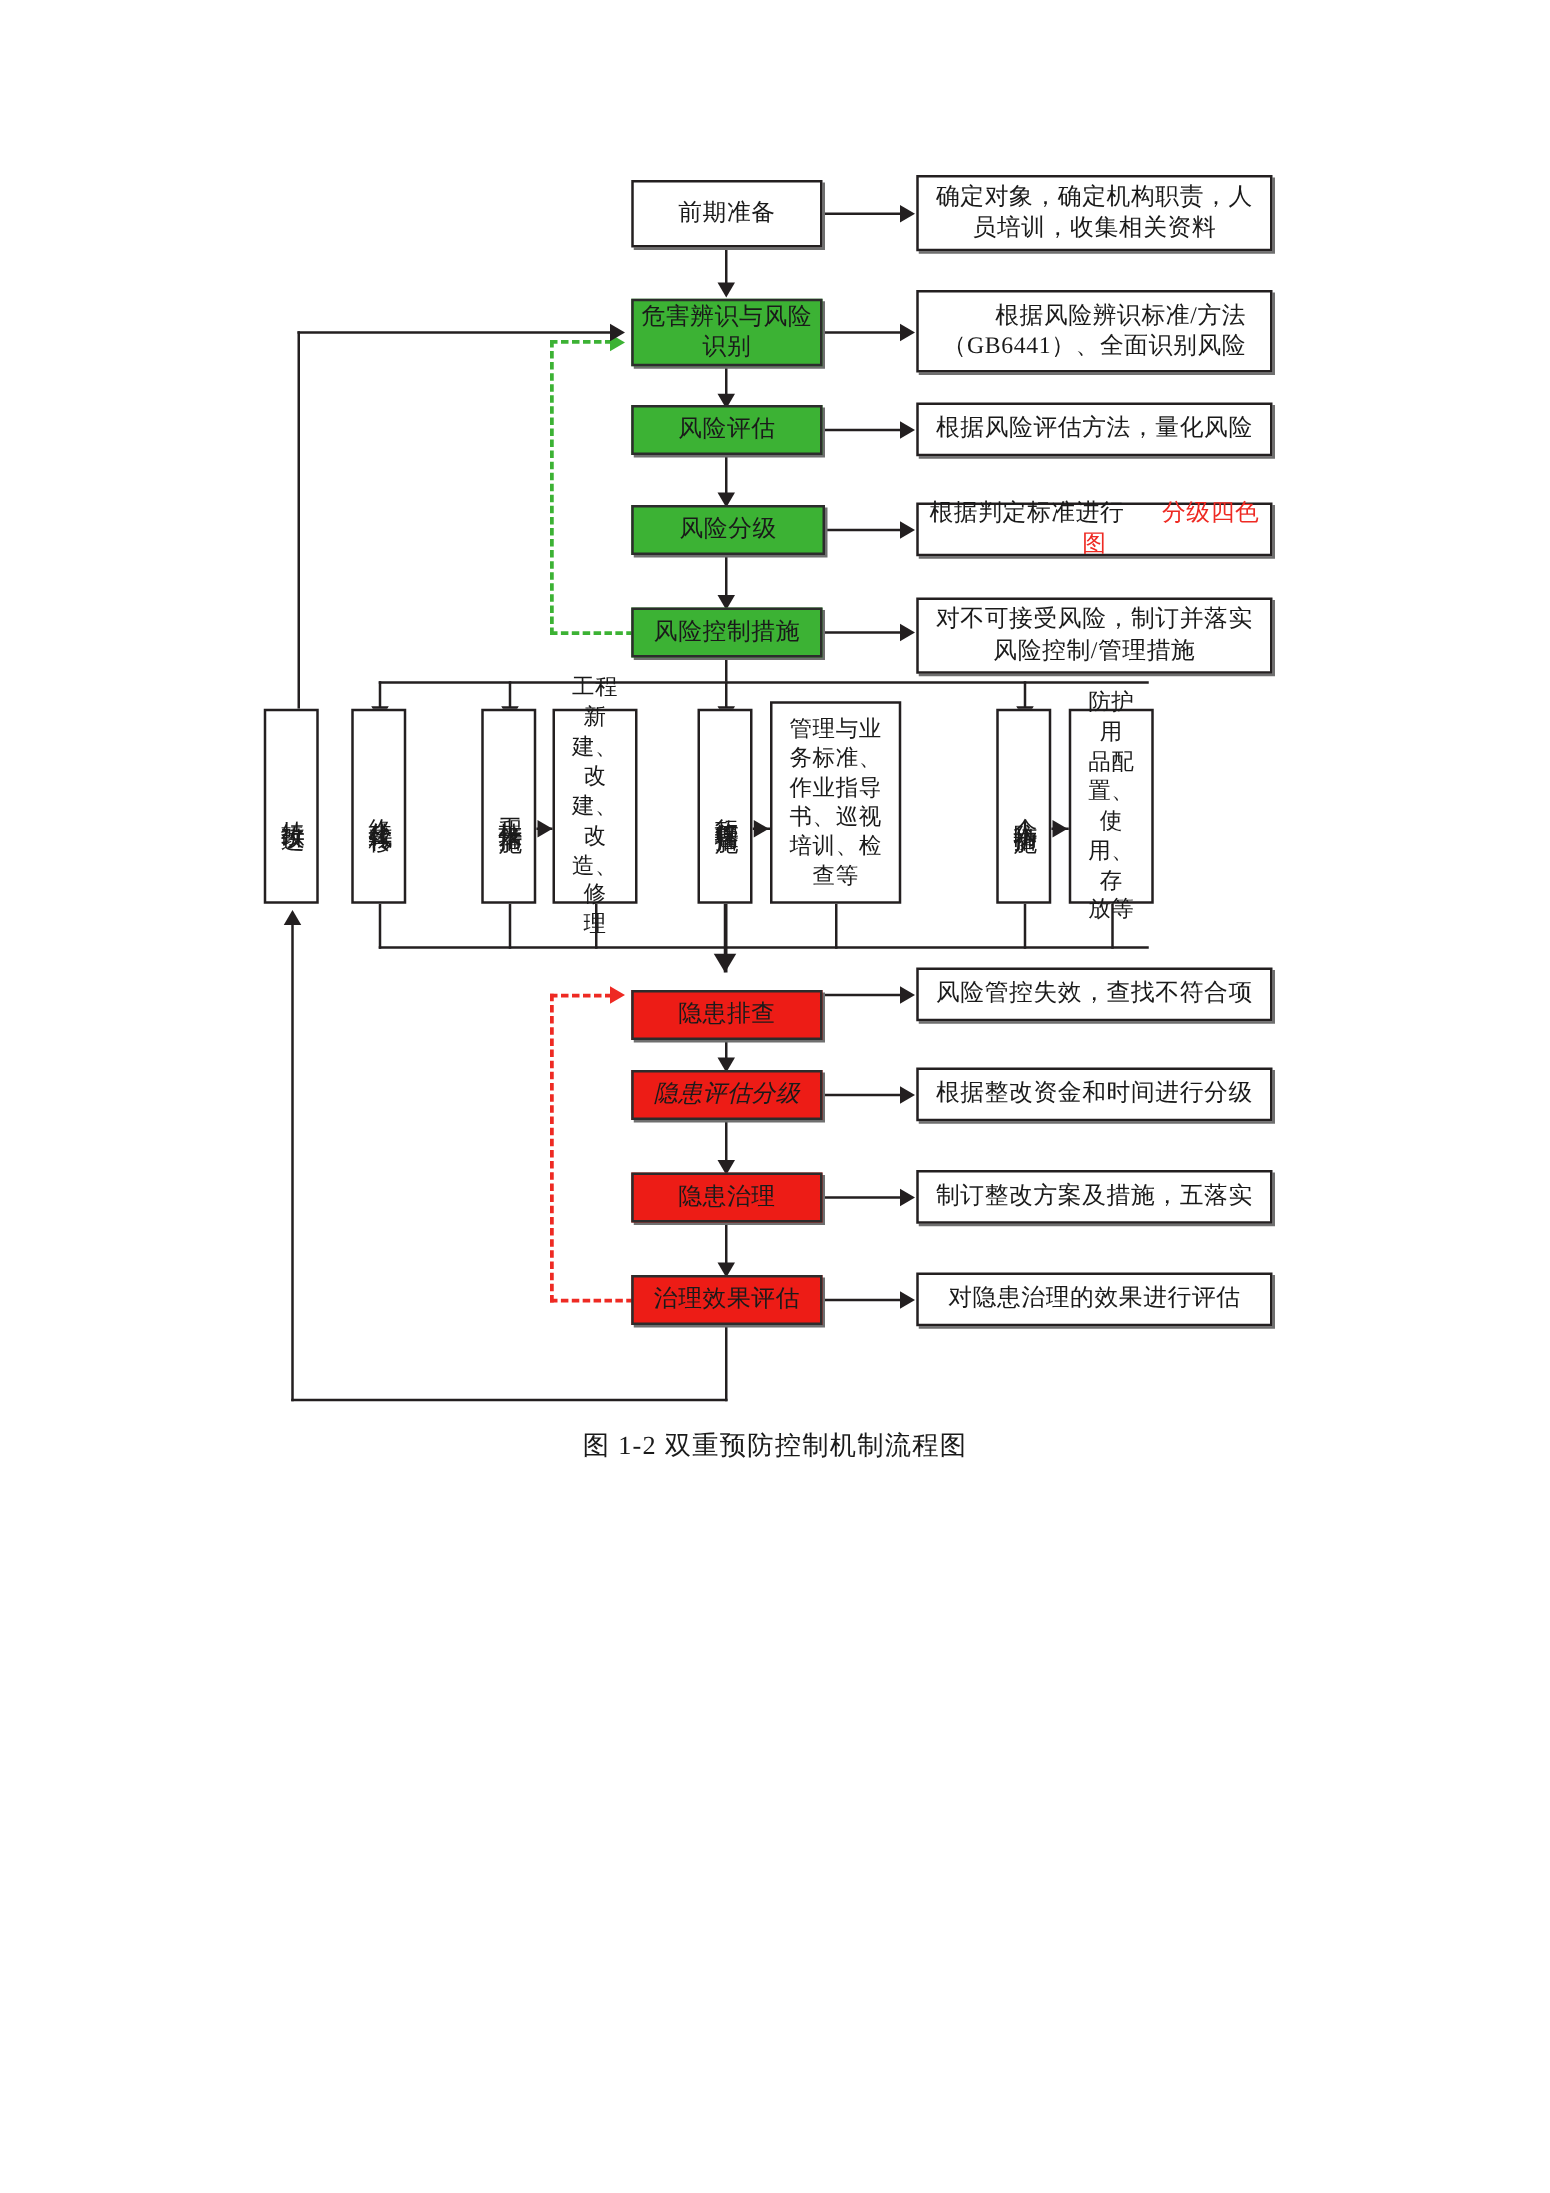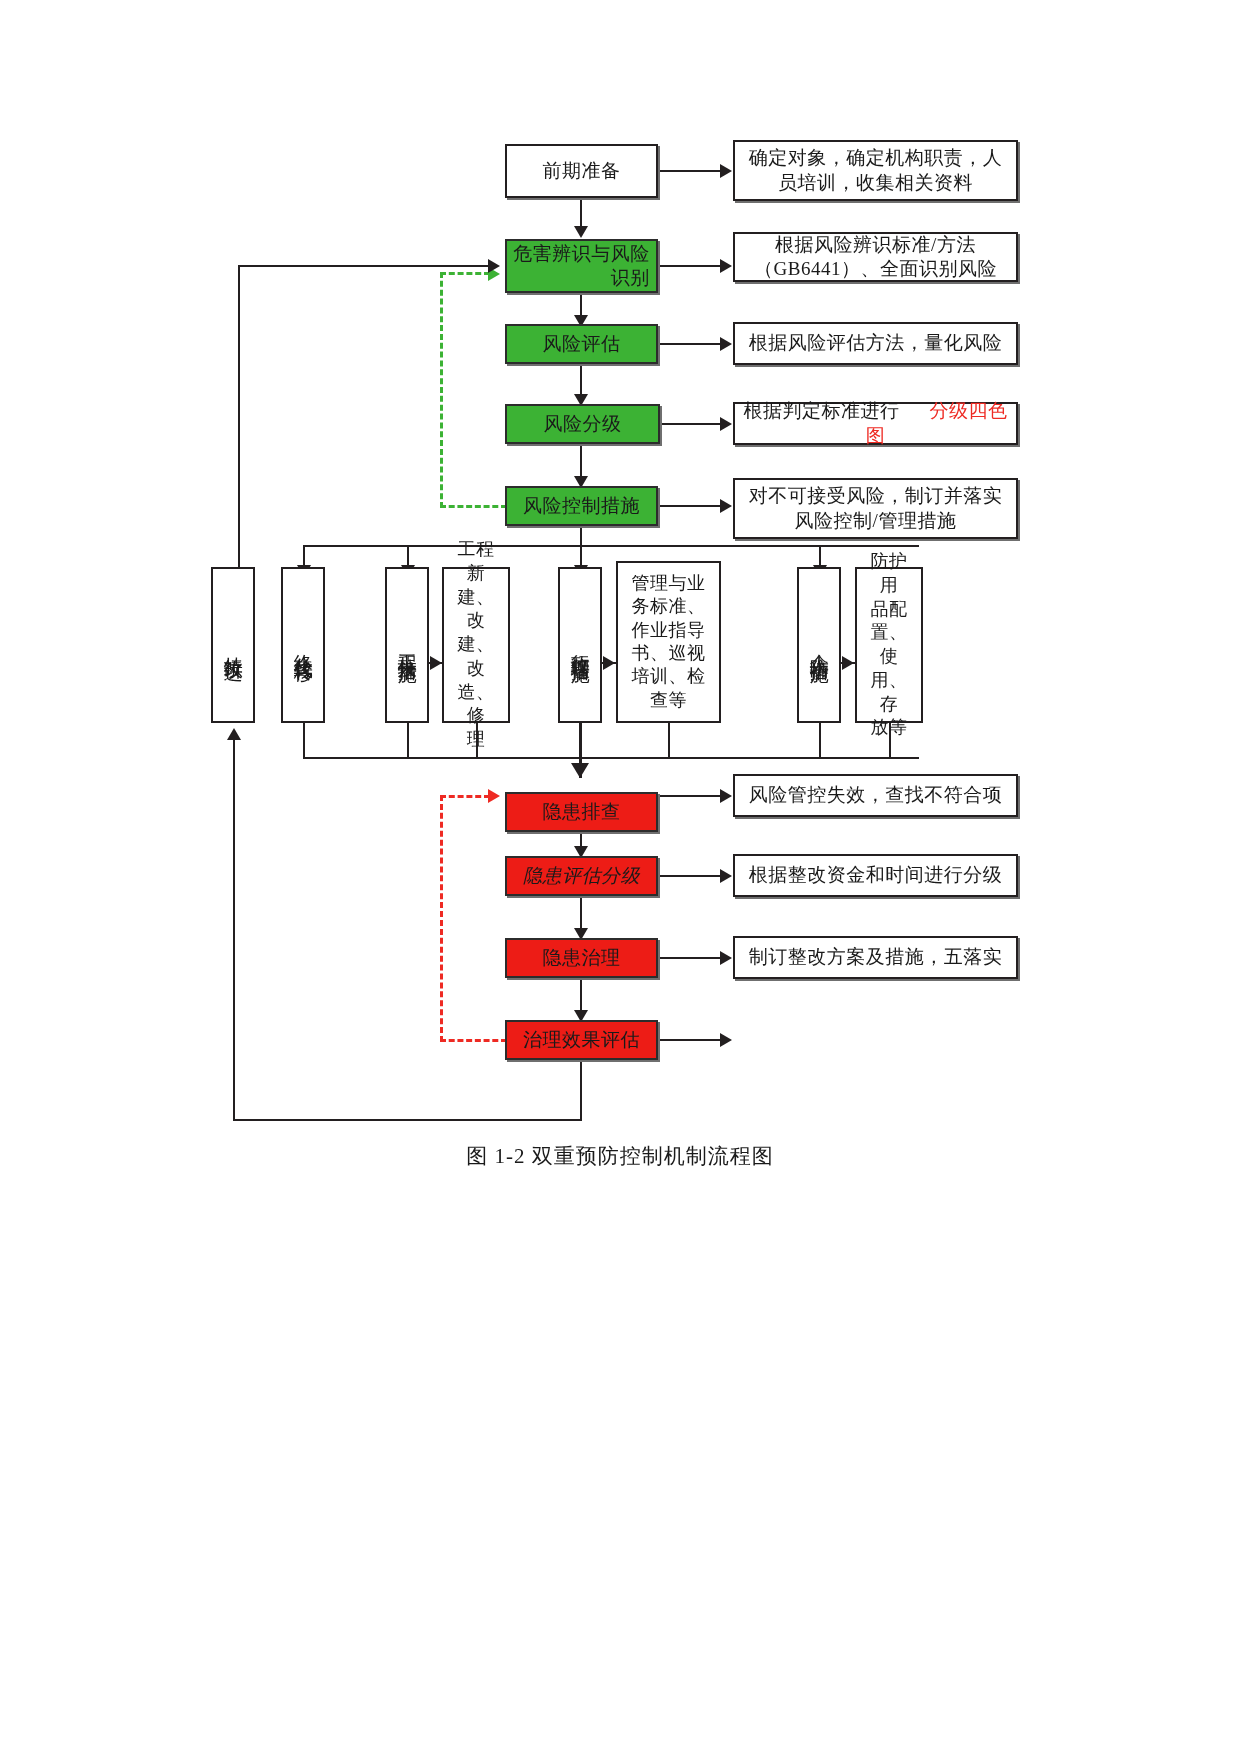--- a/index.html
+++ b/index.html
@@ -30,21 +30,20 @@
     line-height: 1.28;
     color: #1a1a1a;
     font-size: 19px;
     letter-spacing: 0.5px;
     z-index: 5;
   }
   .box.green {
     background: #3cb234;
     border-color: #2c2c2c;
     color: #1a1a1a;
-    text-align: right;
   }
   .box.red {
     background: #ed1c16;
     border-color: #2c2c2c;
     color: #1a1a1a;
   }
   .box.shadowed {
     box-shadow: 2px 2px 0 0 #6f6f6f;
   }
   .box .txt { display: block; padding: 0 6px; white-space: pre-line; }
@@ -157,21 +156,21 @@
 
   <div class="ln v" style="left:580px; top:198px; height:30px;"></div>
   <div class="arrow down" style="left:574px; top:226px;"></div>
 
   <div class="box green shadowed" style="left:505px; top:239px; width:153px; height:54px;">
     <span class="txt">危害辨识与风险
 识别</span>
   </div>
   <div class="ln h" style="left:658px; top:265px; width:64px;"></div>
   <div class="arrow right" style="left:720px; top:259px;"></div>
-  <div class="box shadowed" style="left:733px; top:232px; width:285px; height:50px;">
+  <div class="box shadowed" style="left:733px; top:232px; width:285px; height:66px;text-align:right;">
     <span class="txt">根据风险辨识标准/方法
 （GB6441）、全面识别风险</span>
   </div>
 
   <div class="ln v" style="left:580px; top:293px; height:24px;"></div>
   <div class="arrow down" style="left:574px; top:315px;"></div>
 
   <div class="box green shadowed" style="left:505px; top:324px; width:153px; height:40px;">
     <span class="txt">风险评估</span>
   </div>
@@ -326,20 +325,23 @@
     <span class="txt">制订整改方案及措施，五落实</span>
   </div>
   <div class="ln v" style="left:580px; top:978px; height:34px;"></div>
   <div class="arrow down" style="left:574px; top:1010px;"></div>
 
   <div class="box red shadowed" style="left:505px; top:1020px; width:153px; height:40px;">
     <span class="txt">治理效果评估</span>
   </div>
   <div class="ln h" style="left:658px; top:1039px; width:64px;"></div>
   <div class="arrow right" style="left:720px; top:1033px;"></div>
+  <div class="box shadowed" style="left:733px; top:1018px; width:285px; height:43px;">
+    <span class="txt">对隐患治理的效果进行评估</span>
+  </div>
 
   <div class="dln h red" style="left:440px; top:1039px; width:67px;"></div>
   <div class="dln v red" style="left:440px; top:795px; height:247px;"></div>
   <div class="dln h red" style="left:440px; top:795px; width:50px;"></div>
   <div class="arrow right redA" style="left:488px; top:789px;"></div>
 
   <div class="ln v" style="left:580px; top:1060px; height:61px;"></div>
   <div class="ln h" style="left:233px; top:1119px; width:349px;"></div>
   <div class="ln v" style="left:233px; top:740px; height:381px;"></div>
   <div class="arrow up" style="left:227px; top:728px;"></div>

